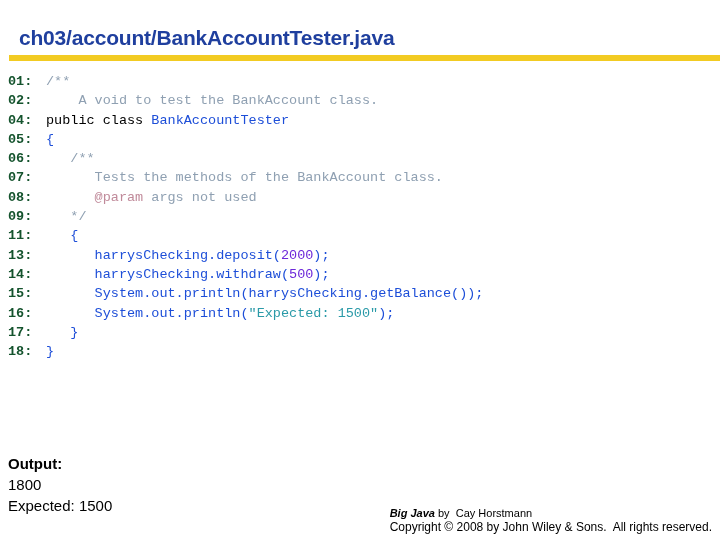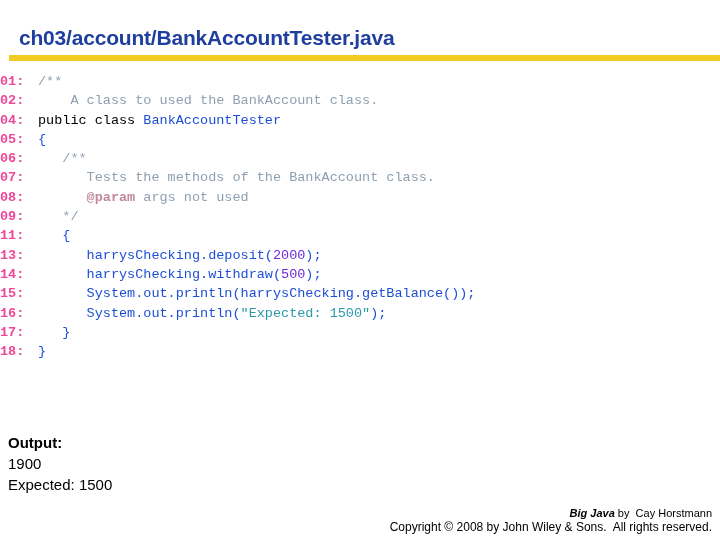--- a/index.html
+++ b/index.html
@@ -54,56 +54,56 @@
     height: 19.3px;
     line-height: 19.3px;
     font-family: "Liberation Mono", "DejaVu Sans Mono", monospace;
     font-size: 13.5px;
     white-space: pre;
     color: #111111;
   }
   .ln {
     display: inline-block;
     width: 38px;
+    padding-left: 8px;
     box-sizing: content-box;
-    color: #ec4899;
+    color: #14532d;
     font-weight: bold;
     font-family: "Liberation Mono", "DejaVu Sans Mono", monospace;
   }
   .code-text {
     display: inline;
   }
   .tok-com   { color: #8fa0b2; }
-  .tok-tag   { color: #c08a9a; font-weight: bold; }
+  .tok-tag   { color: #c08a9a; }
   .tok-kw    { color: #000000; }
   .tok-num   { color: #6d28d9; }
   .tok-str   { color: #2a9aa8; }
   .tok-plain { color: #1d4ed8; }
 
   
   #output-block {
     position: absolute;
     left: 8px;
-    top: 432px;
+    top: 453px;
   }
   .out-line {
     font-family: "Liberation Sans", sans-serif;
     font-size: 15px;
     line-height: 21px;
     color: #000000;
     white-space: pre;
   }
   .out-line.bold { font-weight: bold; }
 
   
   #slide-footer {
     position: absolute;
     right: 8px;
     bottom: 6px;
-    text-align: right;
     font-family: "Liberation Sans", sans-serif;
     color: #000000;
   }
   #footer-book-line {
     font-size: 11px;
     line-height: 14px;
     white-space: pre;
   }
   #footer-book-title {
     font-style: italic;
@@ -118,38 +118,38 @@
 </head>
 <body>
 
 <div id="slide-header">
   <div id="slide-title">ch03/account/BankAccountTester.java</div>
   <div id="title-rule"></div>
 </div>
 
 <div id="code-listing">
     <div class="code-line"><span class="ln">01:</span><span class="code-text"><span class="tok-com">/**</span></span></div>
-    <div class="code-line"><span class="ln">02:</span><span class="code-text"><span class="tok-com">    A class to used the BankAccount class.</span></span></div>
+    <div class="code-line"><span class="ln">02:</span><span class="code-text"><span class="tok-com">    A void to test the BankAccount class.</span></span></div>
     <div class="code-line"><span class="ln">04:</span><span class="code-text"><span class="tok-kw">public class </span><span class="tok-plain">BankAccountTester</span></span></div>
     <div class="code-line"><span class="ln">05:</span><span class="code-text"><span class="tok-plain">{</span></span></div>
     <div class="code-line"><span class="ln">06:</span><span class="code-text"><span class="tok-com">   /**</span></span></div>
     <div class="code-line"><span class="ln">07:</span><span class="code-text"><span class="tok-com">      Tests the methods of the BankAccount class.</span></span></div>
     <div class="code-line"><span class="ln">08:</span><span class="code-text"><span class="tok-tag">      @param</span><span class="tok-com"> args not used</span></span></div>
     <div class="code-line"><span class="ln">09:</span><span class="code-text"><span class="tok-com">   */</span></span></div>
     <div class="code-line"><span class="ln">11:</span><span class="code-text"><span class="tok-plain">   {</span></span></div>
     <div class="code-line"><span class="ln">13:</span><span class="code-text"><span class="tok-plain">      harrysChecking.deposit(</span><span class="tok-num">2000</span><span class="tok-plain">);</span></span></div>
     <div class="code-line"><span class="ln">14:</span><span class="code-text"><span class="tok-plain">      harrysChecking.withdraw(</span><span class="tok-num">500</span><span class="tok-plain">);</span></span></div>
     <div class="code-line"><span class="ln">15:</span><span class="code-text"><span class="tok-plain">      System.out.println(harrysChecking.getBalance());</span></span></div>
     <div class="code-line"><span class="ln">16:</span><span class="code-text"><span class="tok-plain">      System.out.println(</span><span class="tok-str">"Expected: 1500"</span><span class="tok-plain">);</span></span></div>
     <div class="code-line"><span class="ln">17:</span><span class="code-text"><span class="tok-plain">   }</span></span></div>
     <div class="code-line"><span class="ln">18:</span><span class="code-text"><span class="tok-plain">}</span></span></div>
   </div>
 
 <div id="output-block">
   <div class="out-line bold">Output:</div>
-  <div class="out-line">1900</div>
+  <div class="out-line">1800</div>
   <div class="out-line">Expected: 1500</div>
 </div>
 
 <div id="slide-footer">
   <div id="footer-book-line"><span id="footer-book-title">Big Java</span><span id="footer-book-byline"> by  Cay Horstmann</span></div>
   <div id="footer-copyright">Copyright © 2008 by John Wiley &amp; Sons.  All rights reserved.</div>
 </div>
 
 </body></html>

